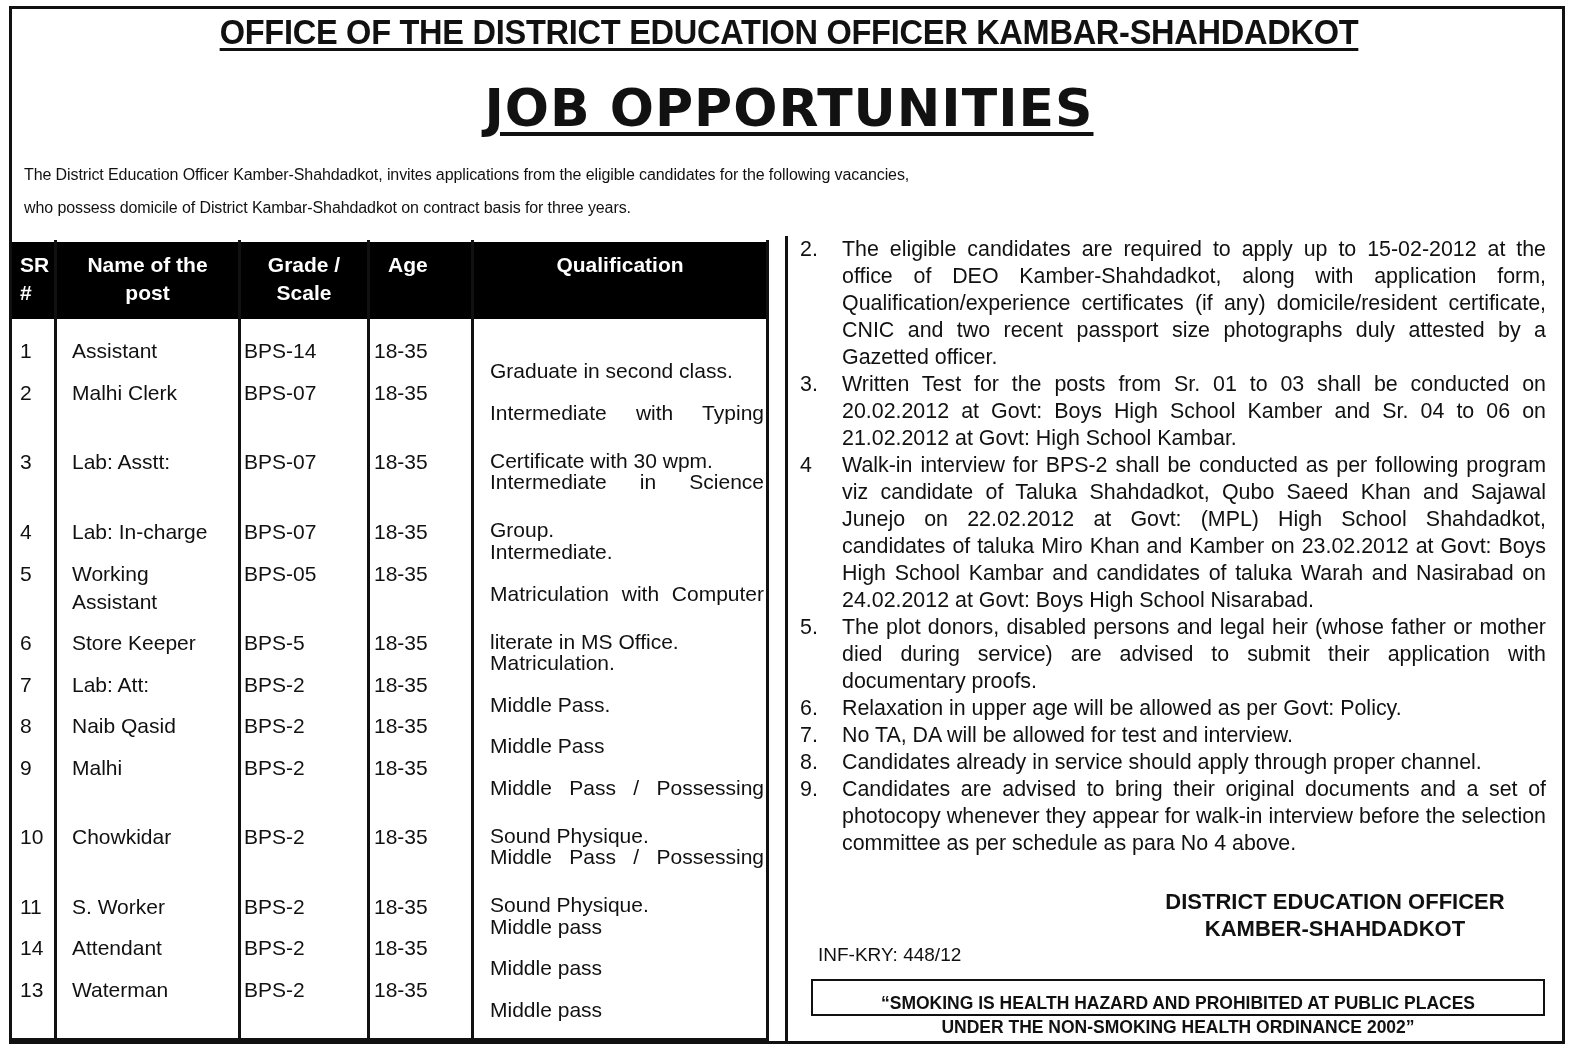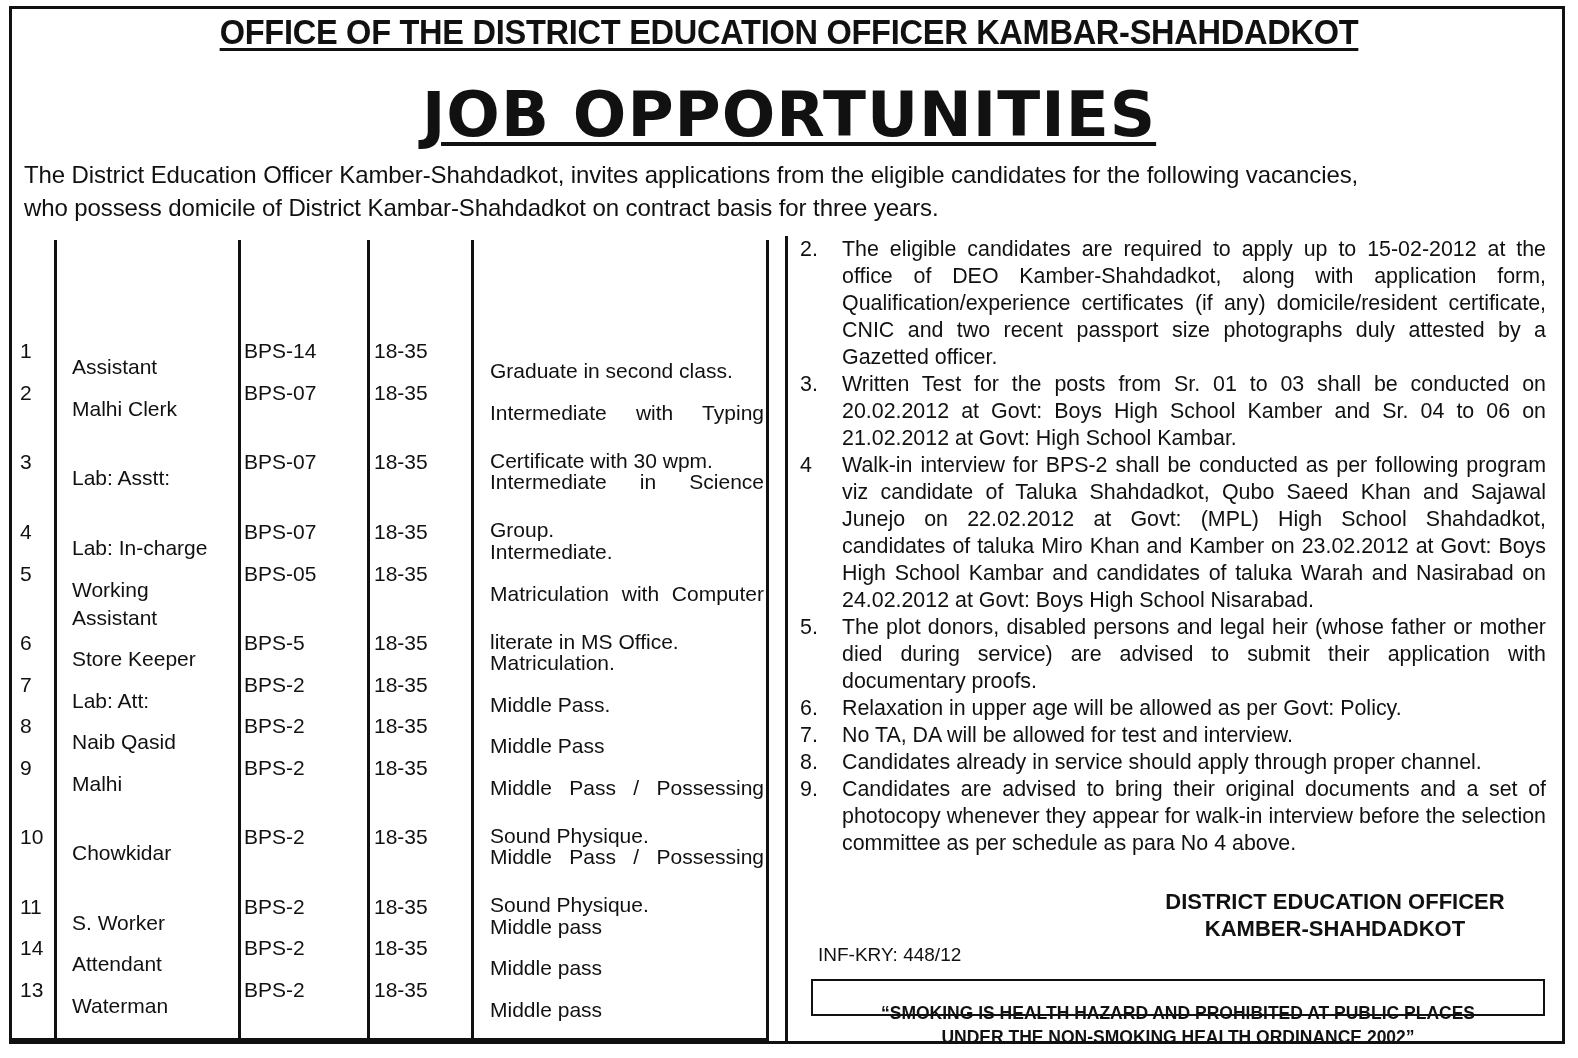--- a/index.html
+++ b/index.html
@@ -12,27 +12,27 @@
     border: 3px solid #111; box-sizing: border-box;
   }
   .office-title {
     position: absolute; left: 0; top: 12px; width: 1578px; text-align: center;
     font-size: 35px; font-weight: bold; letter-spacing: -0.3px;
     transform: scaleX(0.93); transform-origin: center;
   }
   .office-title span { text-decoration: underline; text-decoration-thickness: 3px; text-underline-offset: 4px; }
   .job-title {
     position: absolute; left: 0; top: 78px; width: 1578px; text-align: center;
-    font-size: 63px; font-weight: 900; letter-spacing: 1px;
+    font-size: 52px; font-weight: 900; letter-spacing: 1px;
     font-family: "DejaVu Sans", "Liberation Sans", sans-serif;
   }
   .job-title span { text-decoration: underline; text-decoration-thickness: 4px; text-underline-offset: 6px; }
   .intro {
     position: absolute; left: 24px; top: 158px; width: 1520px;
-    font-size: 24px; line-height: 33px; letter-spacing: -0.1px;
+    font-size: 16px; line-height: 33px; letter-spacing: -0.1px;
   }
   .intro div { white-space: nowrap; }
 
   
   .vtable {
     position: absolute; left: 9px; top: 240px; width: 760px; height: 801px;
     border: 3px solid #111; border-top: none; box-sizing: border-box;
   }
   .col-line { position: absolute; top: 0; bottom: 0; width: 3px; background: #111; }
   .thead {
@@ -41,21 +41,21 @@
   .th {
     position: absolute; top: 0; height: 77px; background: #000; color: #fff;
     font-weight: bold; font-size: 21px; line-height: 28px; box-sizing: border-box;
     padding-top: 9px;
   }
   .row {
     position: absolute; left: 0; right: 0; font-size: 21px; line-height: 28px;
   }
   .cell { position: absolute; top: 0; }
   .c-sr { left: 8px; width: 38px; }
-  .c-name { left: 60px; width: 172px; margin-top: 16px; }
+  .c-name { left: 60px; width: 172px; }
   .c-grade { left: 232px; width: 122px; text-align: left; }
   .c-age { left: 362px; width: 98px; text-align: left; }
   .c-qual { left: 478px; width: 274px; text-align: justify; }
   .c-qual div { text-align: justify; text-align-last: justify; margin-top: 20px; }
   .c-qual div.last { text-align-last: left; }
 
   
   .divider2 { position: absolute; left: 785px; top: 236px; width: 3px; height: 806px; background: #111; }
   .conditions {
     position: absolute; left: 800px; top: 236px; width: 746px;
@@ -65,21 +65,21 @@
   .cond .num { position: absolute; left: 0; top: 0; }
   .cond .txt { text-align: justify; }
   .signature {
     position: absolute; left: 1100px; top: 888px; width: 470px; text-align: center;
     font-weight: bold; font-size: 22px; line-height: 27px;
   }
   .inf { position: absolute; left: 818px; top: 944px; font-size: 19px; }
   .smoking {
     position: absolute; left: 811px; top: 979px; width: 734px; height: 37px;
     border: 2px solid #111; box-sizing: border-box; text-align: center;
-    font-weight: bold; font-size: 17.5px; line-height: 24px; padding-top: 20px;
+    font-weight: bold; font-size: 17.5px; line-height: 24px; padding-top: 10px;
   }
 </style>
 </head>
 <body>
 
 <div class="frame"></div>
 
 <div class="office-title"><span>OFFICE OF THE DISTRICT EDUCATION OFFICER KAMBAR-SHAHDADKOT</span></div>
 <div class="job-title"><span>JOB OPPORTUNITIES</span></div>
 
@@ -87,20 +87,40 @@
   <div>The District Education Officer Kamber-Shahdadkot, invites applications from the eligible candidates for the following vacancies,</div>
   <div>who possess domicile of District Kambar-Shahdadkot on contract basis for three years.</div>
 </div>
 
 <div class="vtable">
   <div class="col-line" style="left:42px"></div>
   <div class="col-line" style="left:226px"></div>
   <div class="col-line" style="left:355px"></div>
   <div class="col-line" style="left:459px"></div>
 
+  <div class="thead">
+    <div class="th" style="left:0;width:42px;padding-left:8px">
+      <div>SR</div>
+      <div>#</div>
+    </div>
+    <div class="th" style="left:45px;width:181px;text-align:center">
+      <div>Name of the</div>
+      <div>post</div>
+    </div>
+    <div class="th" style="left:229px;width:126px;text-align:center">
+      <div>Grade /</div>
+      <div>Scale</div>
+    </div>
+    <div class="th" style="left:358px;width:101px;padding-left:18px">
+      <div>Age</div>
+    </div>
+    <div class="th" style="left:462px;width:292px;text-align:center">
+      <div>Qualification</div>
+    </div>
+  </div>
 
   <div id="rows">
       <div class="row" style="top: 97px;">
         <div class="cell c-sr">1</div>
         <div class="cell c-name">
           <div>Assistant</div>
         </div>
         <div class="cell c-grade">BPS-14</div>
         <div class="cell c-age">18-35</div>
         <div class="cell c-qual">

